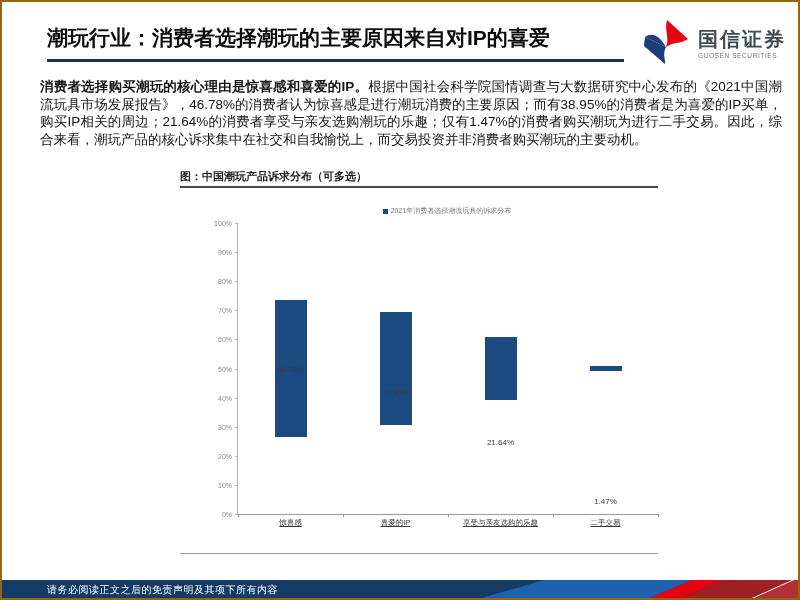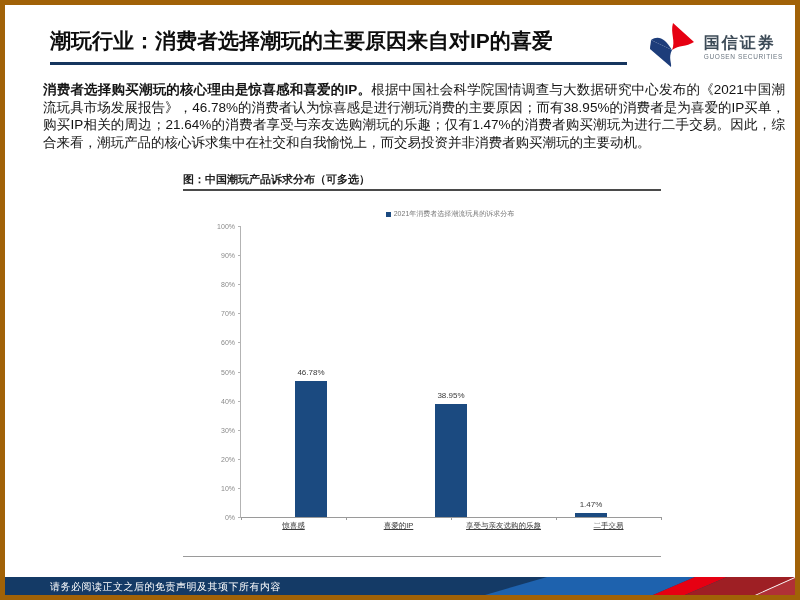--- a/index.html
+++ b/index.html
@@ -1,49 +1,49 @@
 <!DOCTYPE html>
 <html><head>
 <meta charset="utf-8">
 <style>
   html,body{margin:0;padding:0;background:#ffffff;}
   .page{
     position:relative;width:800px;height:600px;background:#ffffff;overflow:hidden;
     font-family:"Liberation Sans","DejaVu Sans",sans-serif;color:#111;
-    border:5px solid #a16207;box-sizing:border-box;
+    border:2px solid #a16207;box-sizing:border-box;
   }
   
   .slide-title{
     position:absolute;left:45px;top:22px;width:590px;
     font-size:21px;font-weight:800;color:#0d0d0d;letter-spacing:0px;white-space:nowrap;
   }
   .title-rule{position:absolute;left:45px;top:57px;width:577px;height:3px;background:#16355e;}
   .logo{position:absolute;right:12px;top:16px;display:flex;align-items:center;gap:6px;}
   .logo-text{display:flex;flex-direction:column;line-height:1.1;}
-  .logo-cn{font-size:16px;font-weight:700;color:#3d4b57;letter-spacing:2px;}
+  .logo-cn{font-size:20px;font-weight:700;color:#3d4b57;letter-spacing:2px;}
   .logo-en{font-size:6.5px;color:#6b7680;letter-spacing:0.6px;margin-top:2px;}
   
   .body-text{
     position:absolute;left:38px;top:76px;width:742px;
     font-size:13.5px;line-height:17.5px;text-align:justify;color:#141414;
   }
   .body-text b{font-weight:700;}
   
   .fig-caption{position:absolute;left:178px;top:167px;font-size:11px;font-weight:700;color:#1c1c1c;}
   .caption-rule{position:absolute;left:178px;top:184px;width:478px;height:2px;background:#4a4a4a;}
   .chart{position:absolute;left:178px;top:195px;width:490px;height:345px;}
   .legend{position:absolute;left:57px;top:9px;width:420px;display:flex;justify-content:center;align-items:center;gap:3px;}
   .legend-marker{width:5px;height:5px;display:inline-block;}
   .legend-label{font-size:7px;color:#777;}
   .plot{position:absolute;left:57px;top:26px;width:420px;height:291px;
         border-left:1px solid #b3b3b3;border-bottom:1px solid #9a9a9a;}
   .ytick{position:absolute;right:100%;margin-right:6px;font-size:7px;color:#8a8a8a;transform:translateY(-50%);white-space:nowrap;}
   .ytickmark{position:absolute;left:-3px;width:3px;height:1px;background:#b3b3b3;}
   .bars{position:absolute;left:0;bottom:0;width:100%;height:100%;display:flex;}
-  .bar-slot{flex:1;position:relative;display:flex;align-items:flex-end;justify-content:center;}
+  .bar-slot{flex:1;position:relative;display:flex;align-items:center;justify-content:center;}
   .bar{width:32px;}
   .bar-value{position:absolute;width:100%;text-align:center;font-size:8px;color:#3a3a3a;}
   .xlabels{position:absolute;left:0;top:100%;width:100%;display:flex;margin-top:4px;}
   .xlabel{flex:1;text-align:center;font-size:7.5px;color:#3a3a3a;white-space:nowrap;overflow:visible;text-decoration:underline;}
   .xtickmark{position:absolute;top:100%;width:1px;height:3px;background:#9a9a9a;}
   
   .source-rule{position:absolute;left:178px;top:551px;width:478px;height:1px;background:#9a9a9a;}
   .fig-source{position:absolute;left:178px;top:556px;font-size:9.5px;color:#3c3c3c;}
   
   .footer{position:absolute;left:0;bottom:0;width:800px;height:18px;}
@@ -111,20 +111,24 @@
       <div class="bars" id="bars">
           <div class="bar-slot">
             <div class="bar" style="height: 46.78%; background: rgb(27, 74, 128);"></div>
             <div class="bar-value" style="bottom: calc(46.78% + 4px);">46.78%</div>
           </div>
           <div class="bar-slot">
             <div class="bar" style="height: 38.95%; background: rgb(27, 74, 128);"></div>
             <div class="bar-value" style="bottom: calc(38.95% + 4px);">38.95%</div>
           </div>
           <div class="bar-slot">
+            <div class="bar" style="height: 21.64%; background: rgb(27, 74, 128);"></div>
+            <div class="bar-value" style="bottom: calc(21.64% + 4px);">21.64%</div>
+          </div>
+          <div class="bar-slot">
             <div class="bar" style="height: 1.47%; background: rgb(27, 74, 128);"></div>
             <div class="bar-value" style="bottom: calc(1.47% + 4px);">1.47%</div>
           </div>
         </div>
       <div class="xlabels" id="xlabels">
           <div class="xlabel">惊喜感</div>
           <div class="xlabel">喜爱的IP</div>
           <div class="xlabel">享受与亲友选购的乐趣</div>
           <div class="xlabel">二手交易</div>
         </div>

